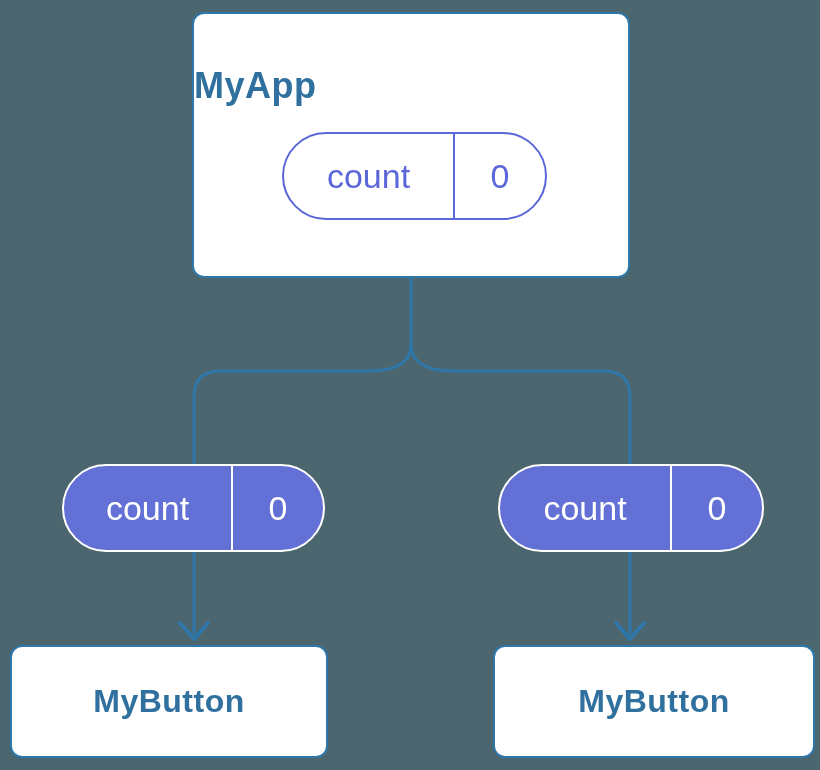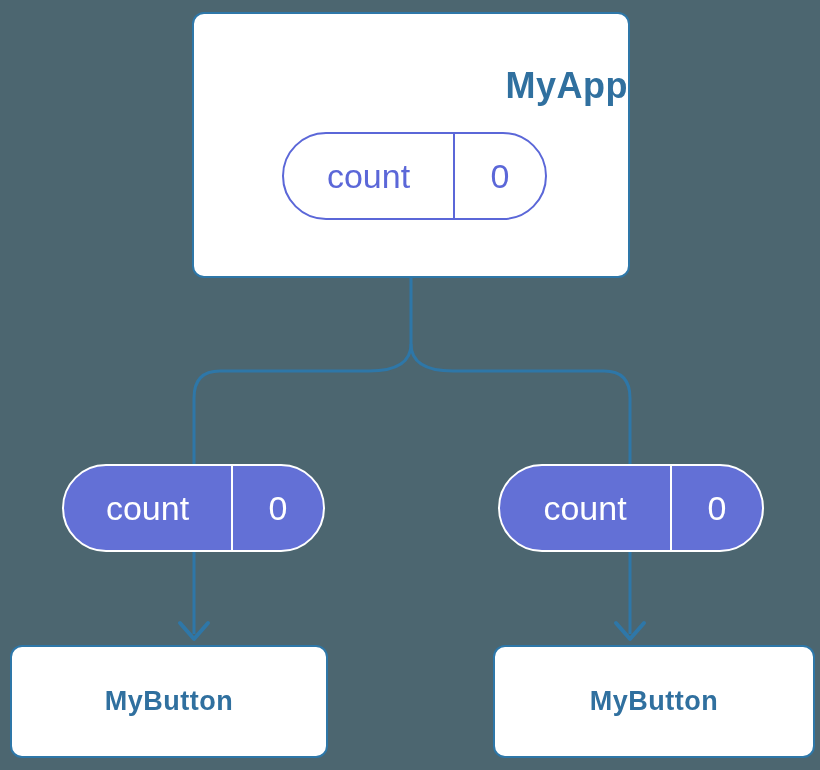--- a/index.html
+++ b/index.html
@@ -44,28 +44,28 @@
   .card-title {
     color: var(--card-text, #30709F);
     font-size: 36px;
     font-weight: 600;
     letter-spacing: 0.5px;
   }
   .card-root .card-title {
     display: block;
     margin-top: 50px;
     line-height: 44px;
-    text-align: right;
+    text-align: left;
   }
   .card-child-left, .card-child-right {
     display: flex;
     align-items: center;
     justify-content: center;
   }
-  .card-child-left .card-title, .card-child-right .card-title { font-size: 27px; }
+  .card-child-left .card-title, .card-child-right .card-title { font-size: 32px; }
 
   .pill {
     position: absolute;
     box-sizing: border-box;
     height: 88px;
     border-radius: 50px;
     display: flex;
     overflow: hidden;
     z-index: 2;
     font-size: 34px;

